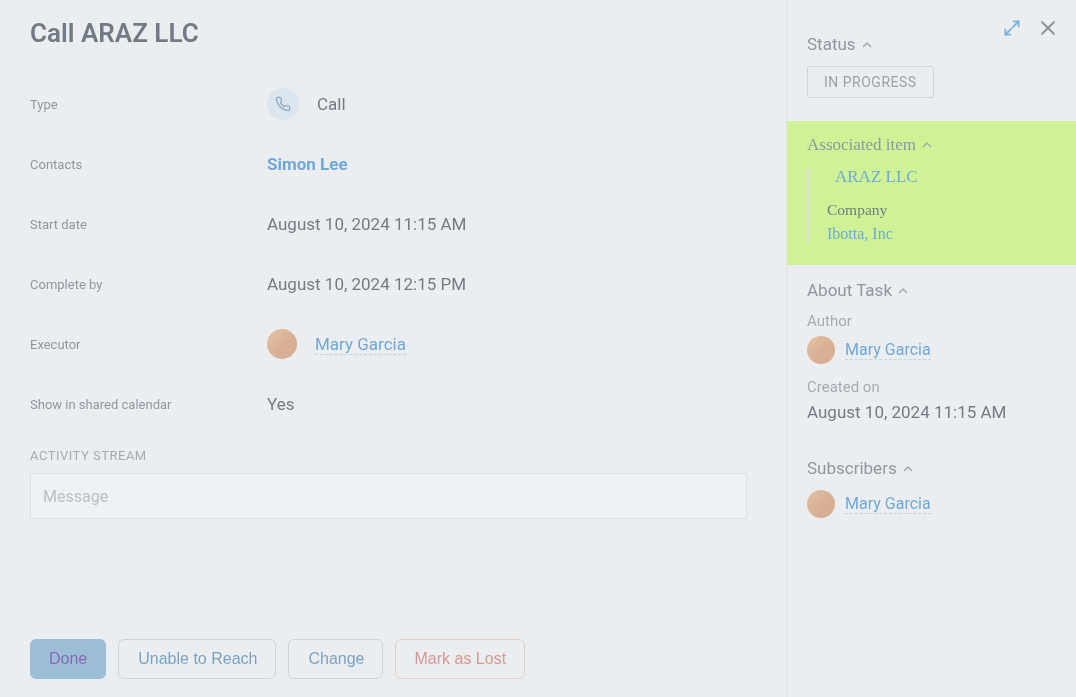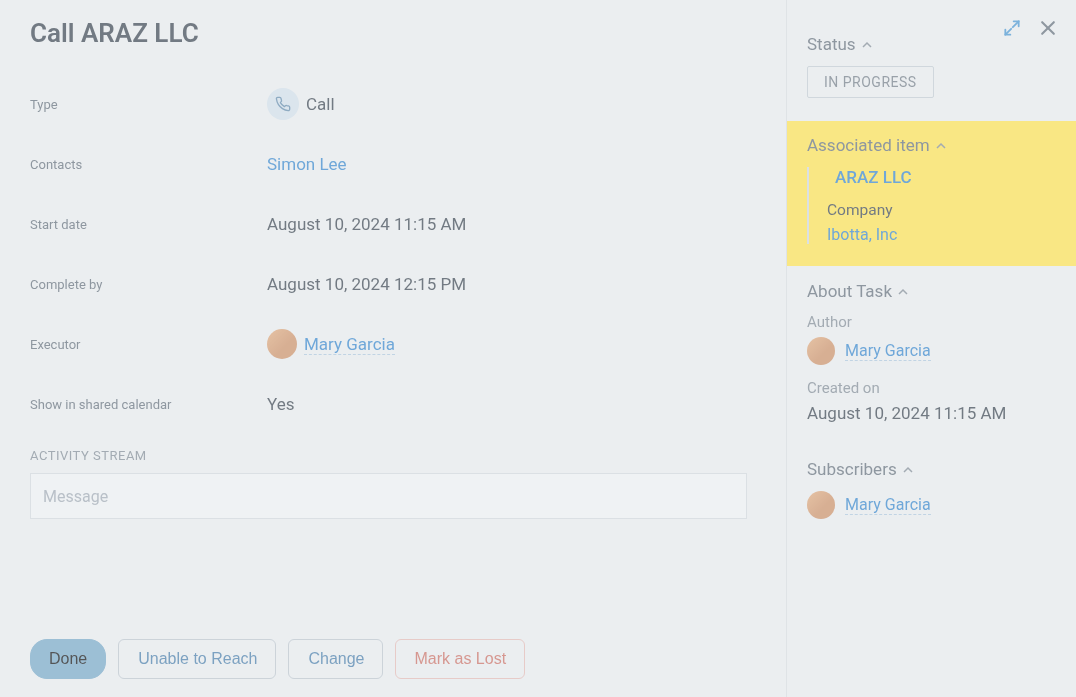--- a/index.html
+++ b/index.html
@@ -58,26 +58,27 @@
     .field-label {
       width: 237px;
       color: #5a6672;
       font-size: 13px;
     }
     .field-value {
       color: #2f3a45;
       font-size: 17px;
       display: flex;
       align-items: center;
-      gap: 7px;
+      gap: 18px;
     }
     .link-value {
       color: #2a7fc9;
       font-size: 17px;
       cursor: pointer;
+      font-weight: bold;
     }
     .link-underline {
       color: #2a7fc9;
       font-size: 17px;
       border-bottom: 1px dashed #a8c3da;
       cursor: pointer;
     }
     .call-icon-wrapper {
       width: 32px;
       height: 32px;
@@ -128,41 +129,41 @@
     .btn {
       padding: 10px 18px;
       border-radius: 6px;
       font-size: 16px;
       cursor: pointer;
       border: 1px solid transparent;
       background: transparent;
     }
     .btn-primary {
       background: #6fa3c4;
-      color: #000000;
+      color: #4c1d95;
       border-color: #6fa3c4;
-      border-radius: 17px;
     }
     .btn-outline {
       border: 1px solid #b8c2ca;
       color: #3e76a5;
       padding-left: 19px;
     }
     .btn-danger {
       border: 1px solid #e2b6b0;
       color: #c8665a;
     }
     .sidebar-section {
       padding: 14px 20px 22px 20px;
       position: relative;
     }
     .sidebar-section.highlighted {
-      background: #fde047;
+      background: #bef264;
       border-top: 1px solid #e8ebed;
       border-bottom: 1px solid #e8ebed;
+      font-family: Liberation Serif, serif;
     }
     .sidebar-title {
       color: #5a6672;
       font-size: 17px;
       display: flex;
       gap: 6px;
       cursor: pointer;
       margin-bottom: 12px;
     }
     .chevron-up {

